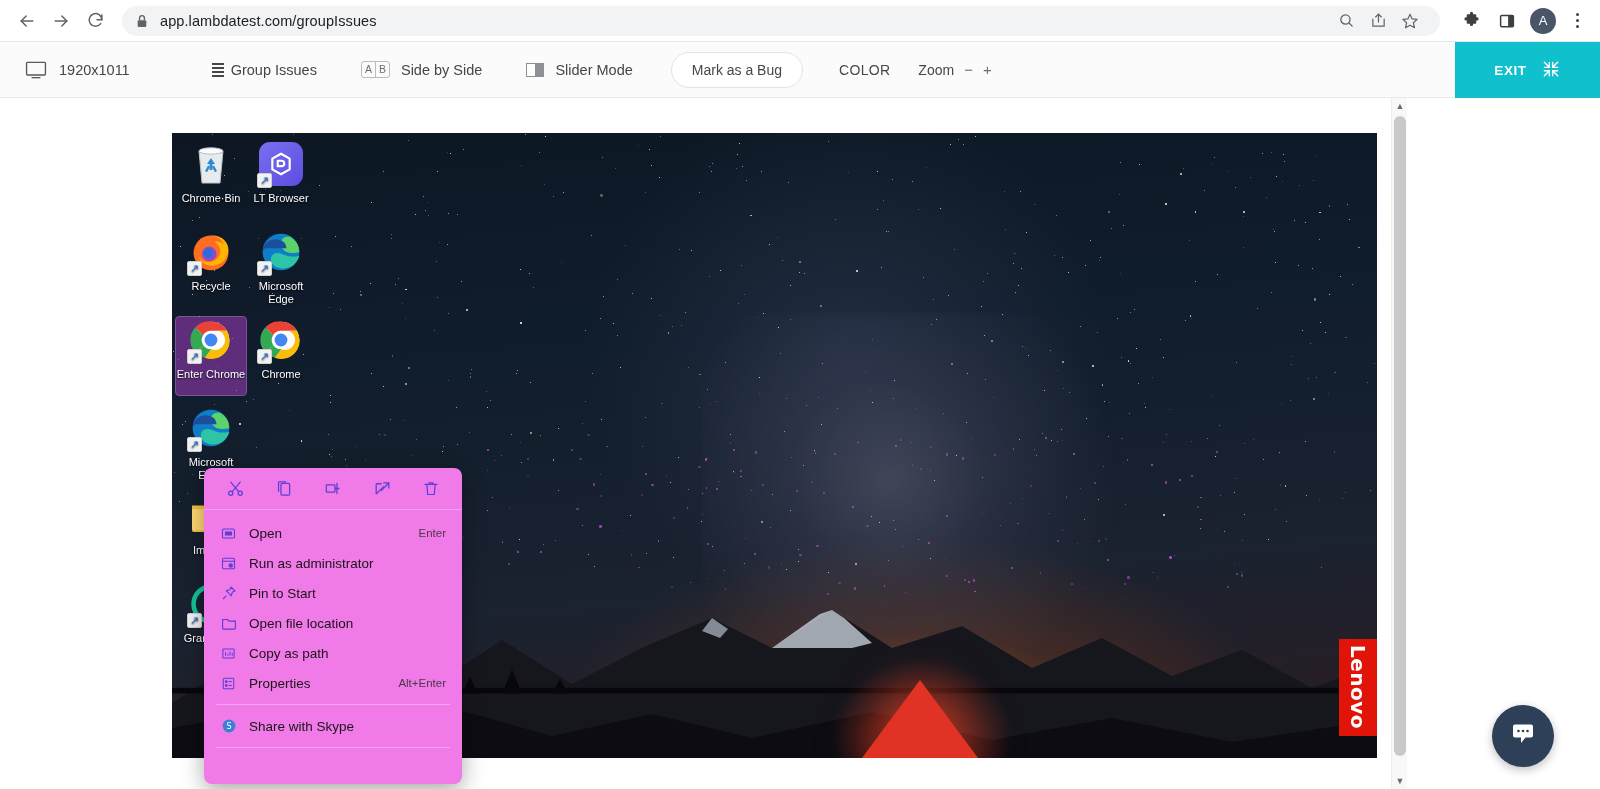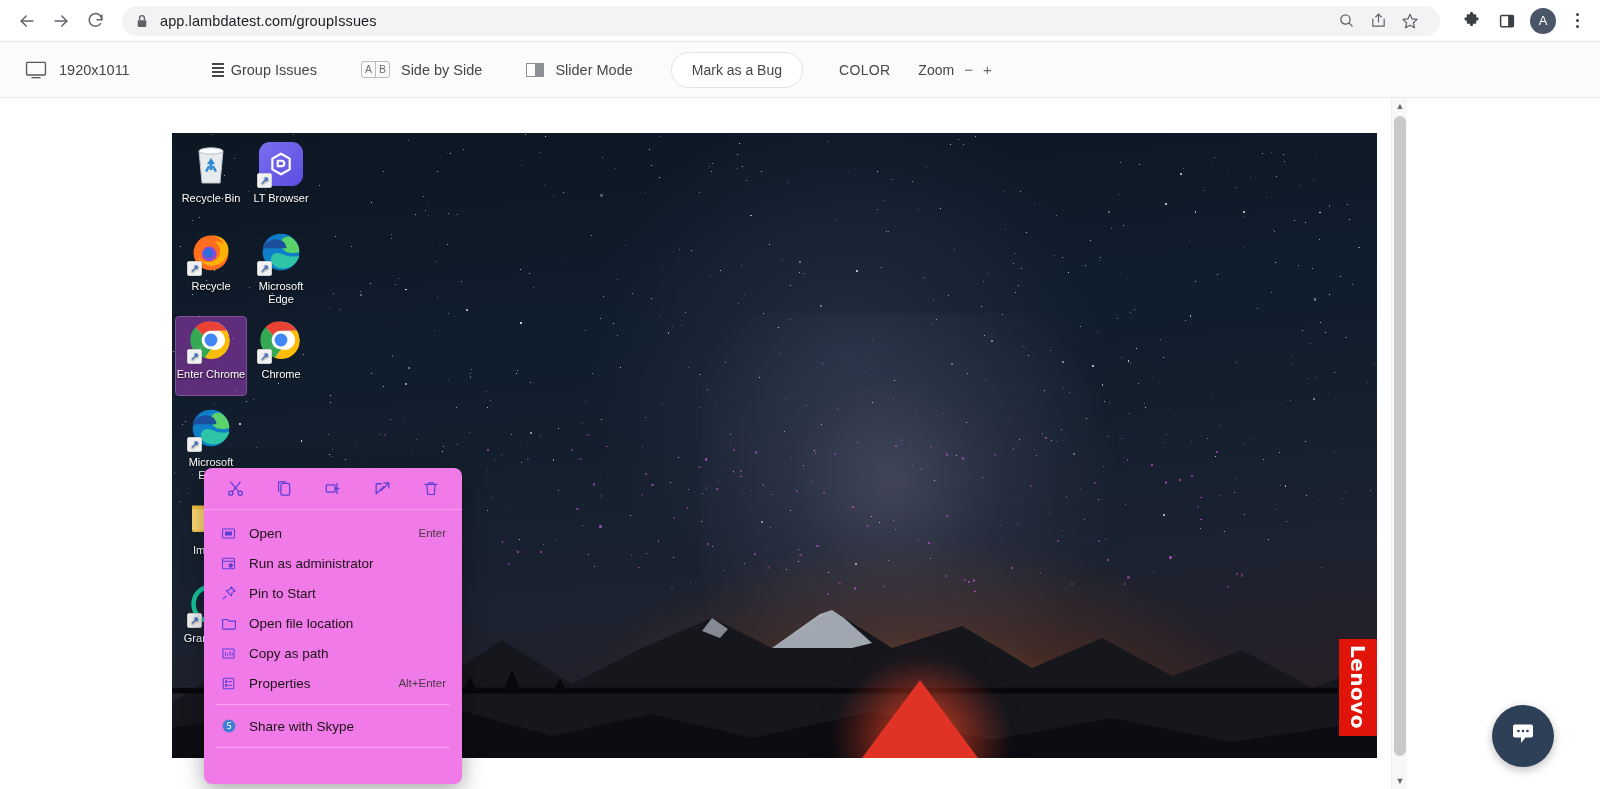--- a/index.html
+++ b/index.html
@@ -417,20 +417,31 @@
     </div>
     <div class="bug-btn">Mark as a Bug</div>
     <div class="color-btn">COLOR</div>
     <div class="zoom-group">
       <span>Zoom</span>
       <span class="zoom-btn">−</span>
       <span class="zoom-btn">+</span>
     </div>
   </div>
 
+  <div class="exit-btn">
+    <span>EXIT</span>
+    <span>
+      <svg width="20" height="20" viewBox="0 0 24 24" fill="none" stroke="#ffffff" stroke-width="1.7" stroke-linecap="round">
+          <path d="M4 4l6 6M10 4v6H4"></path>
+          <path d="M20 4l-6 6M14 4v6h6"></path>
+          <path d="M4 20l6-6M10 20v-6H4"></path>
+          <path d="M20 20l-6-6M14 20v-6h6"></path>
+        </svg>
+    </span>
+  </div>
 </div>
 
 <div class="stage">
 
   <div class="desktop">
     <div class="nebula"></div>
     <div class="stars" id="stars">
         <i class="star" style="left:1.5px;top:339.1px;width:1px;height:1px;opacity:0.36"></i>
         <i class="star" style="left:895.8px;top:138.7px;width:1.6px;height:1.6px;opacity:0.93"></i>
         <i class="star" style="left:27.7px;top:374.4px;width:1px;height:1px;opacity:0.38"></i>
@@ -1131,21 +1142,21 @@
     <div class="dicon" style="left:4px; top:8px;">
       <div class="glyph">
         <svg width="38" height="42" viewBox="0 0 38 42">
           <path d="M7,8 L31,8 L28,40 L10,40 Z" fill="#e8ebee" stroke="#b9c0c7" stroke-width="1"></path>
           <ellipse cx="19" cy="8" rx="12" ry="3.2" fill="#fafbfc" stroke="#b9c0c7"></ellipse>
           <path d="M19,15 l4,6 h-2.5 v6 h-3 v-6 H15 Z" fill="#2f8ad6" transform="rotate(0 19 22)"></path>
           <path d="M13,28 l3,-5.5 2,1.2 -3,5.5 z" fill="#2f8ad6"></path>
           <path d="M25,28 l-3,-5.5 -2,1.2 3,5.5 z" fill="#2f8ad6"></path>
         </svg>
       </div>
-      <div>Recycle·Bin</div>
+      <div>Chrome·Bin</div>
     </div>
 
     <div class="dicon" style="left:74px; top:8px;">
       <div class="glyph">
         <div style="width:44px;height:44px;border-radius:11px;background:linear-gradient(140deg,#7a6ef0,#5b4ee0);display:flex;align-items:center;justify-content:center;">
           <svg width="26" height="26" viewBox="0 0 24 24" fill="none" stroke="#fff" stroke-width="2" stroke-linejoin="round">
               <path d="M12 2.5 20 7v10l-8 4.5L4 17V7z"></path>
               <path d="M9 15V9h3.5a2.5 2.5 0 0 1 0 5H9"></path>
             </svg>
         </div>

